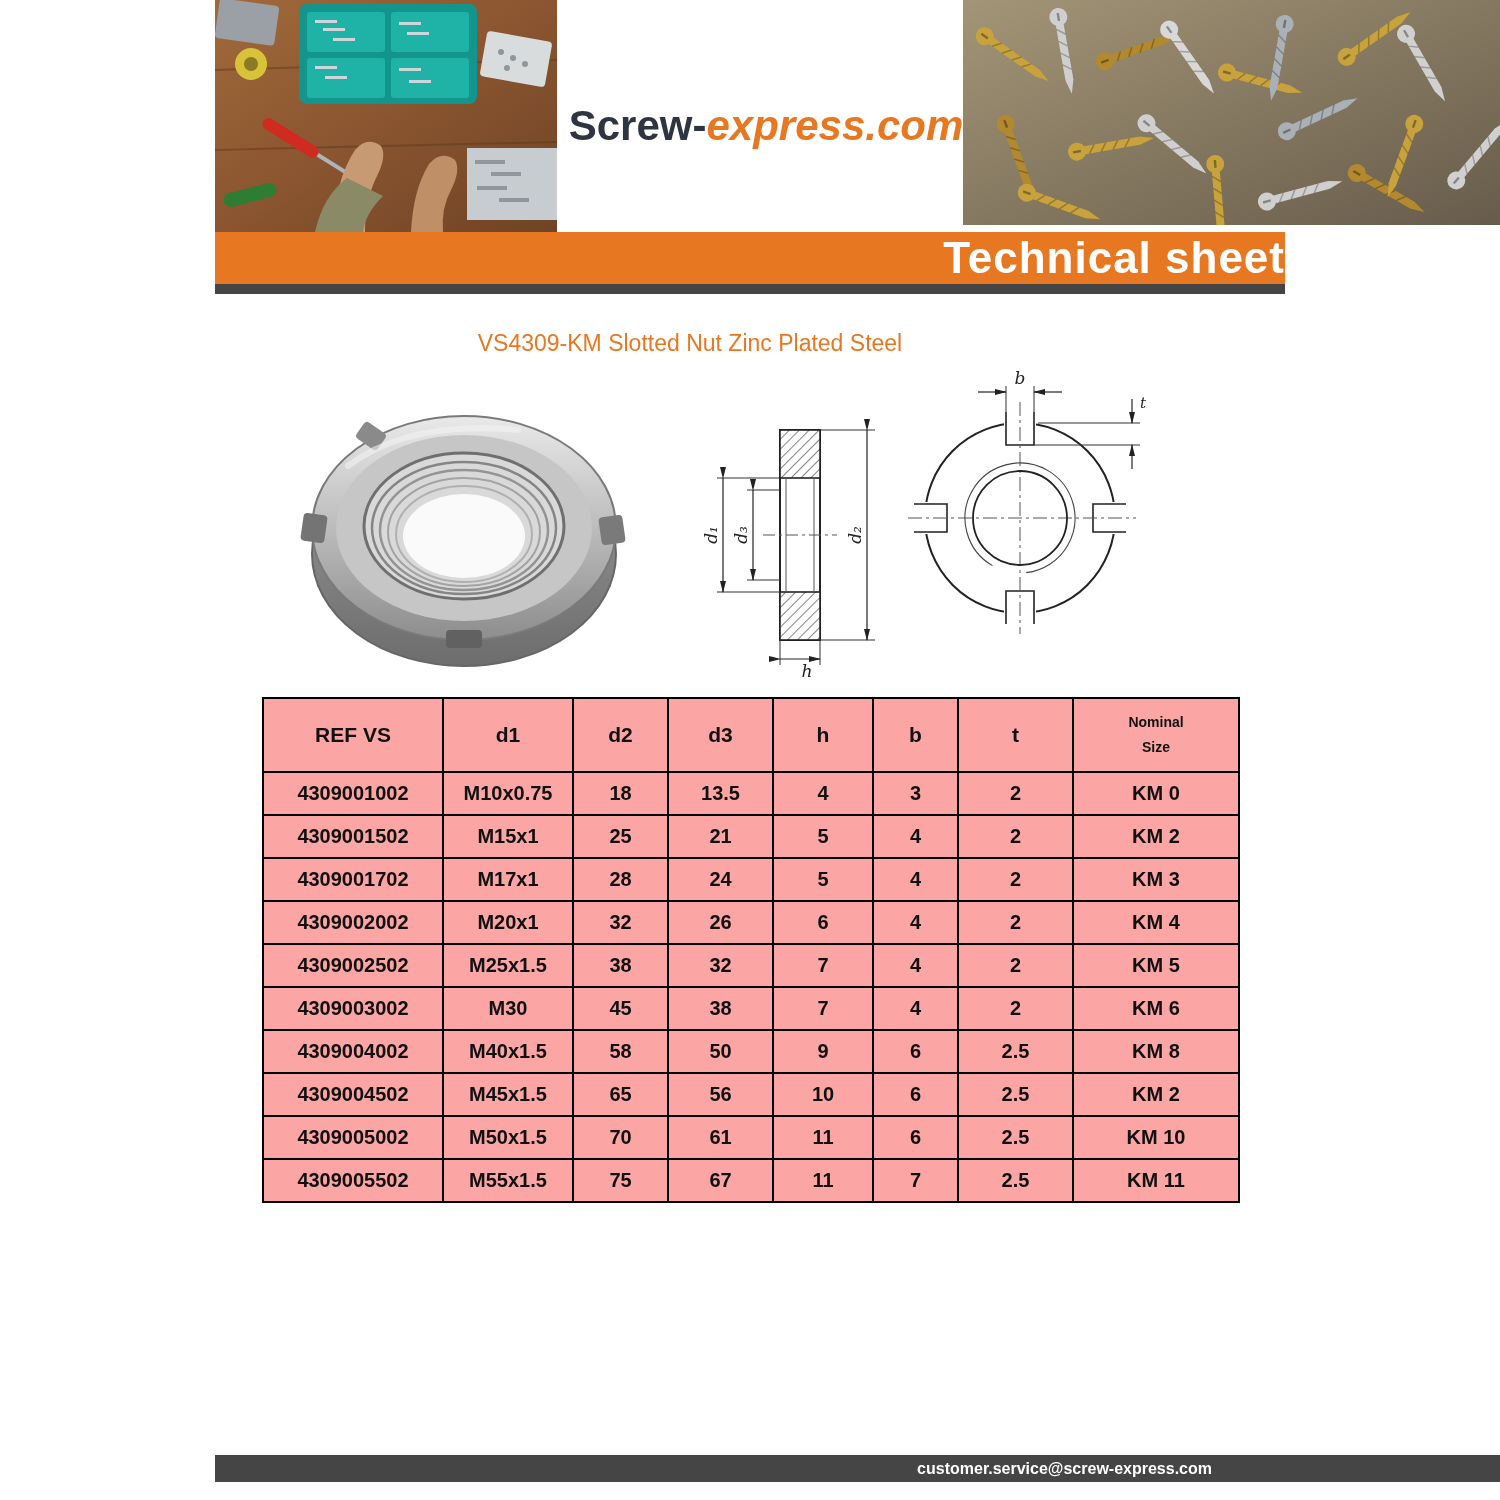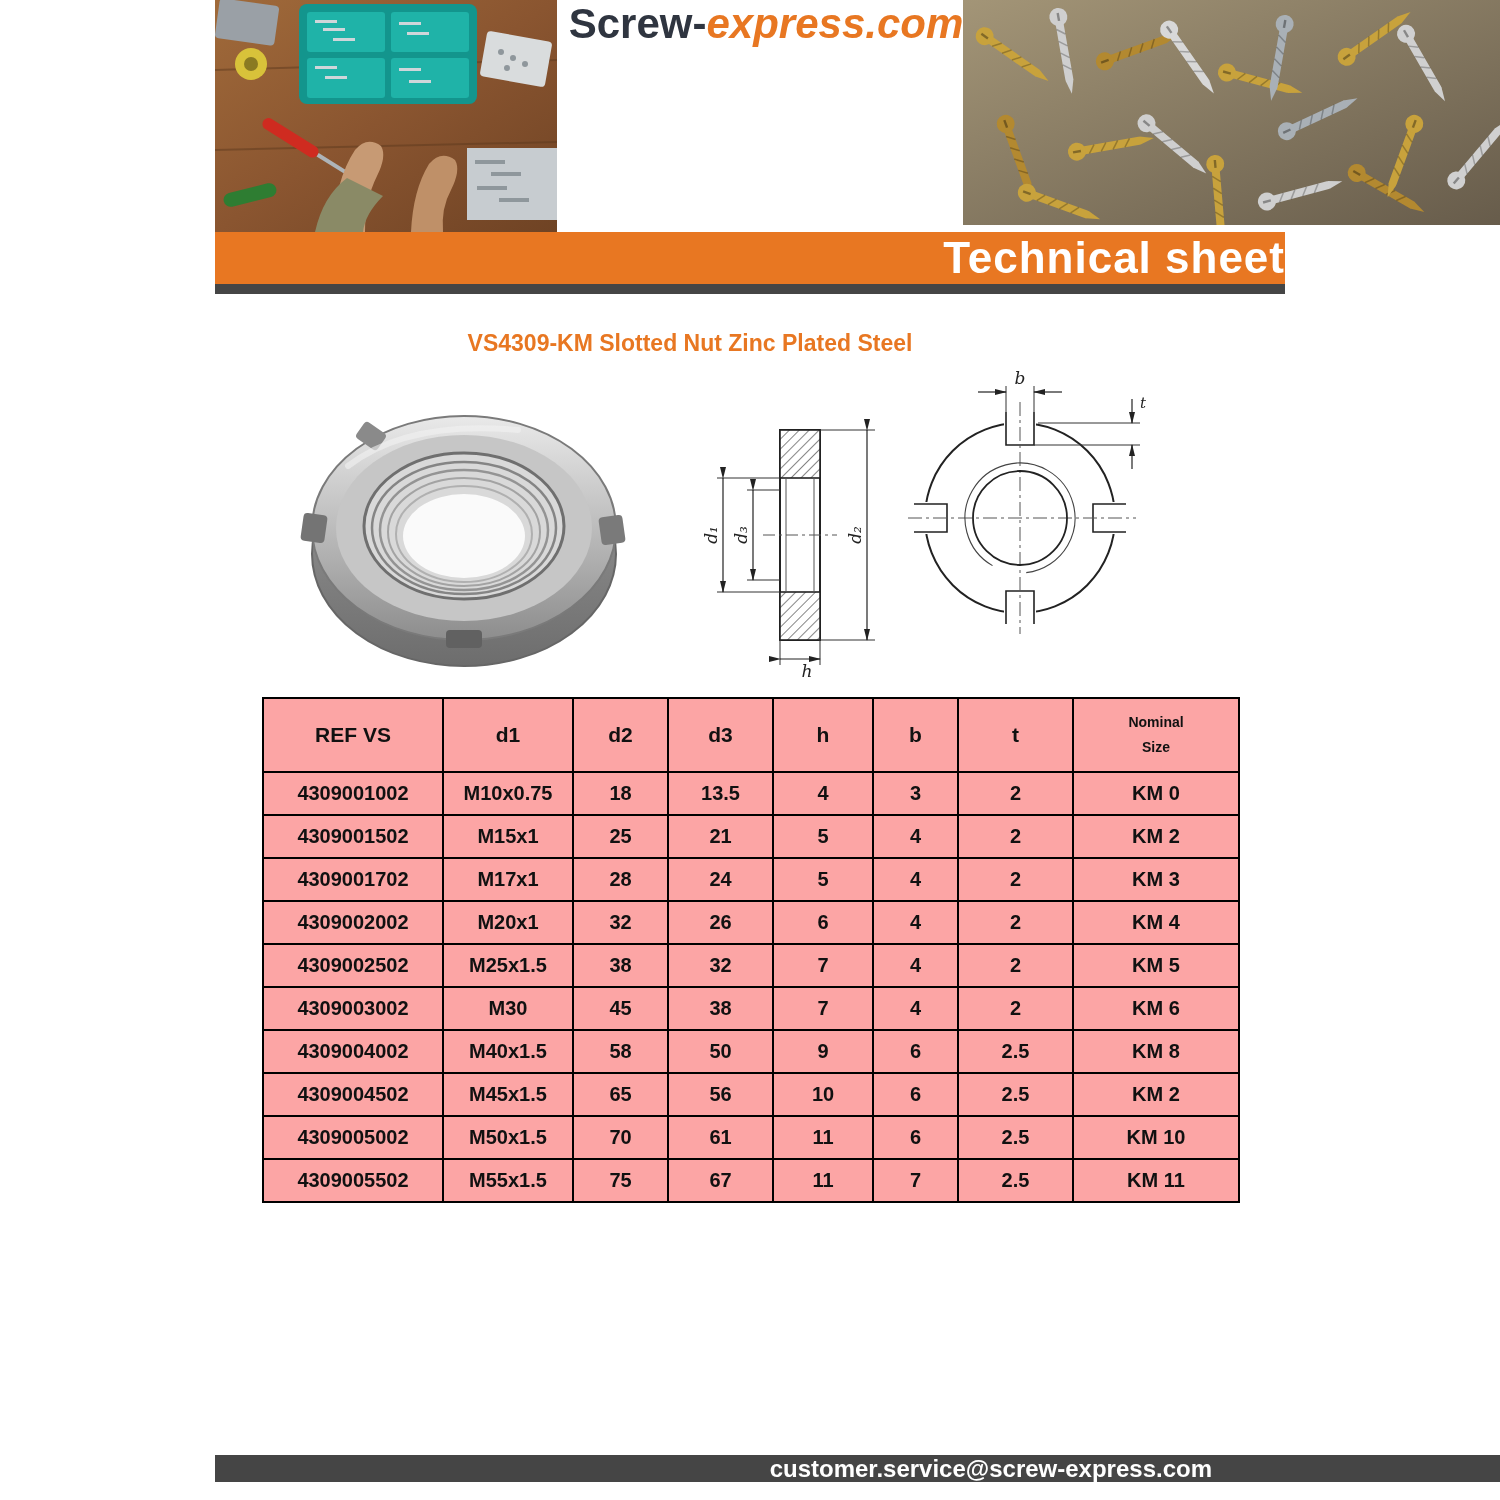--- a/index.html
+++ b/index.html
@@ -6,55 +6,55 @@
   * { margin:0; padding:0; box-sizing:border-box; }
   html,body { background:#fff; }
   body { width:1500px; height:1500px; font-family:"Liberation Sans", sans-serif; }
   .page { position:relative; width:1500px; height:1500px; background:#fff; overflow:hidden; }
 
   .photo-left  { position:absolute; left:215px; top:0; width:342px; height:232px; }
   .photo-right { position:absolute; left:963px; top:0; width:537px; height:225px; }
   .photo-left svg, .photo-right svg { width:100%; height:100%; display:block; }
 
   .logo-area { position:absolute; left:557px; top:0; width:406px; height:252px;
-               display:flex; align-items:flex-start; justify-content:center; gap:12px; background:#fff; }
+               display:flex; align-items:center; justify-content:center; gap:12px; background:#fff; }
   .swoosh { width:72px; height:54px; }
   .sw { fill:var(--accent,#e87722); }
   .brand-text { font-size:42px; white-space:nowrap; }
   .brand-dark { color:#2f3540; font-weight:bold; }
   .brand-orange { color:var(--accent,#e87722); font-weight:bold; font-style:italic; }
 
   .banner { position:absolute; left:215px; top:232px; width:1070px; height:52px;
             background:var(--accent,#e87722); color:#fff; display:flex; align-items:center;
             justify-content:flex-end; font-size:44px; font-weight:bold; letter-spacing:1px; }
   .banner-underline { position:absolute; left:215px; top:284px; width:1070px; height:10px; background:var(--bar-dark,#454545); }
 
   .product-title { position:absolute; left:0; top:330px; width:1380px; text-align:center;
-                   color:var(--accent,#e87722); font-size:23px; font-weight:700; }
+                   color:var(--accent,#e87722); font-size:23px; font-weight:400; }
 
   .nut-photo  { position:absolute; left:278px; top:378px; width:372px; height:312px; }
   .cs-drawing { position:absolute; left:685px; top:415px; width:215px; height:265px; }
   .fv-drawing { position:absolute; left:900px; top:368px; width:260px; height:270px; }
   .nut-photo svg, .cs-drawing svg, .fv-drawing svg { width:100%; height:100%; display:block; }
 
   .dimtext { font-family:"DejaVu Serif", serif; font-style:italic; font-size:17px; fill:#222; }
   .dimtext-sm { font-family:"DejaVu Serif", serif; font-style:italic; font-size:15px; fill:#222; }
 
   .spec-table { position:absolute; left:262px; top:697px; width:976px; border-collapse:collapse;
                 table-layout:fixed; background:#fca5a5; }
   .spec-table th, .spec-table td { border:2px solid #000; text-align:center; vertical-align:middle;
                 font-weight:bold; color:#111; padding:0; overflow:hidden; }
   .spec-table thead th { height:74px; font-size:21px; }
   .spec-table th.nom { font-size:14px; font-weight:600; line-height:1.8; }
   .spec-table td { height:43px; font-size:20px; }
 
   .footer { position:absolute; left:215px; top:1455px; width:1285px; height:27px;
             background:var(--bar-dark,#454545); display:flex; align-items:center;
             justify-content:flex-end; padding-right:288px; }
-  .footer-email { color:#fff; font-weight:bold; font-size:24px; }
+  .footer-email { color:#fff; font-weight:bold; font-size:16px; }
 </style>
 </head>
 <body>
 
 <div class="page">
 
   <div class="photo-left">
     <svg viewBox="0 0 342 232" preserveAspectRatio="none">
       <defs>
         <linearGradient id="woodg" x1="0" y1="0" x2="1" y2="1">

